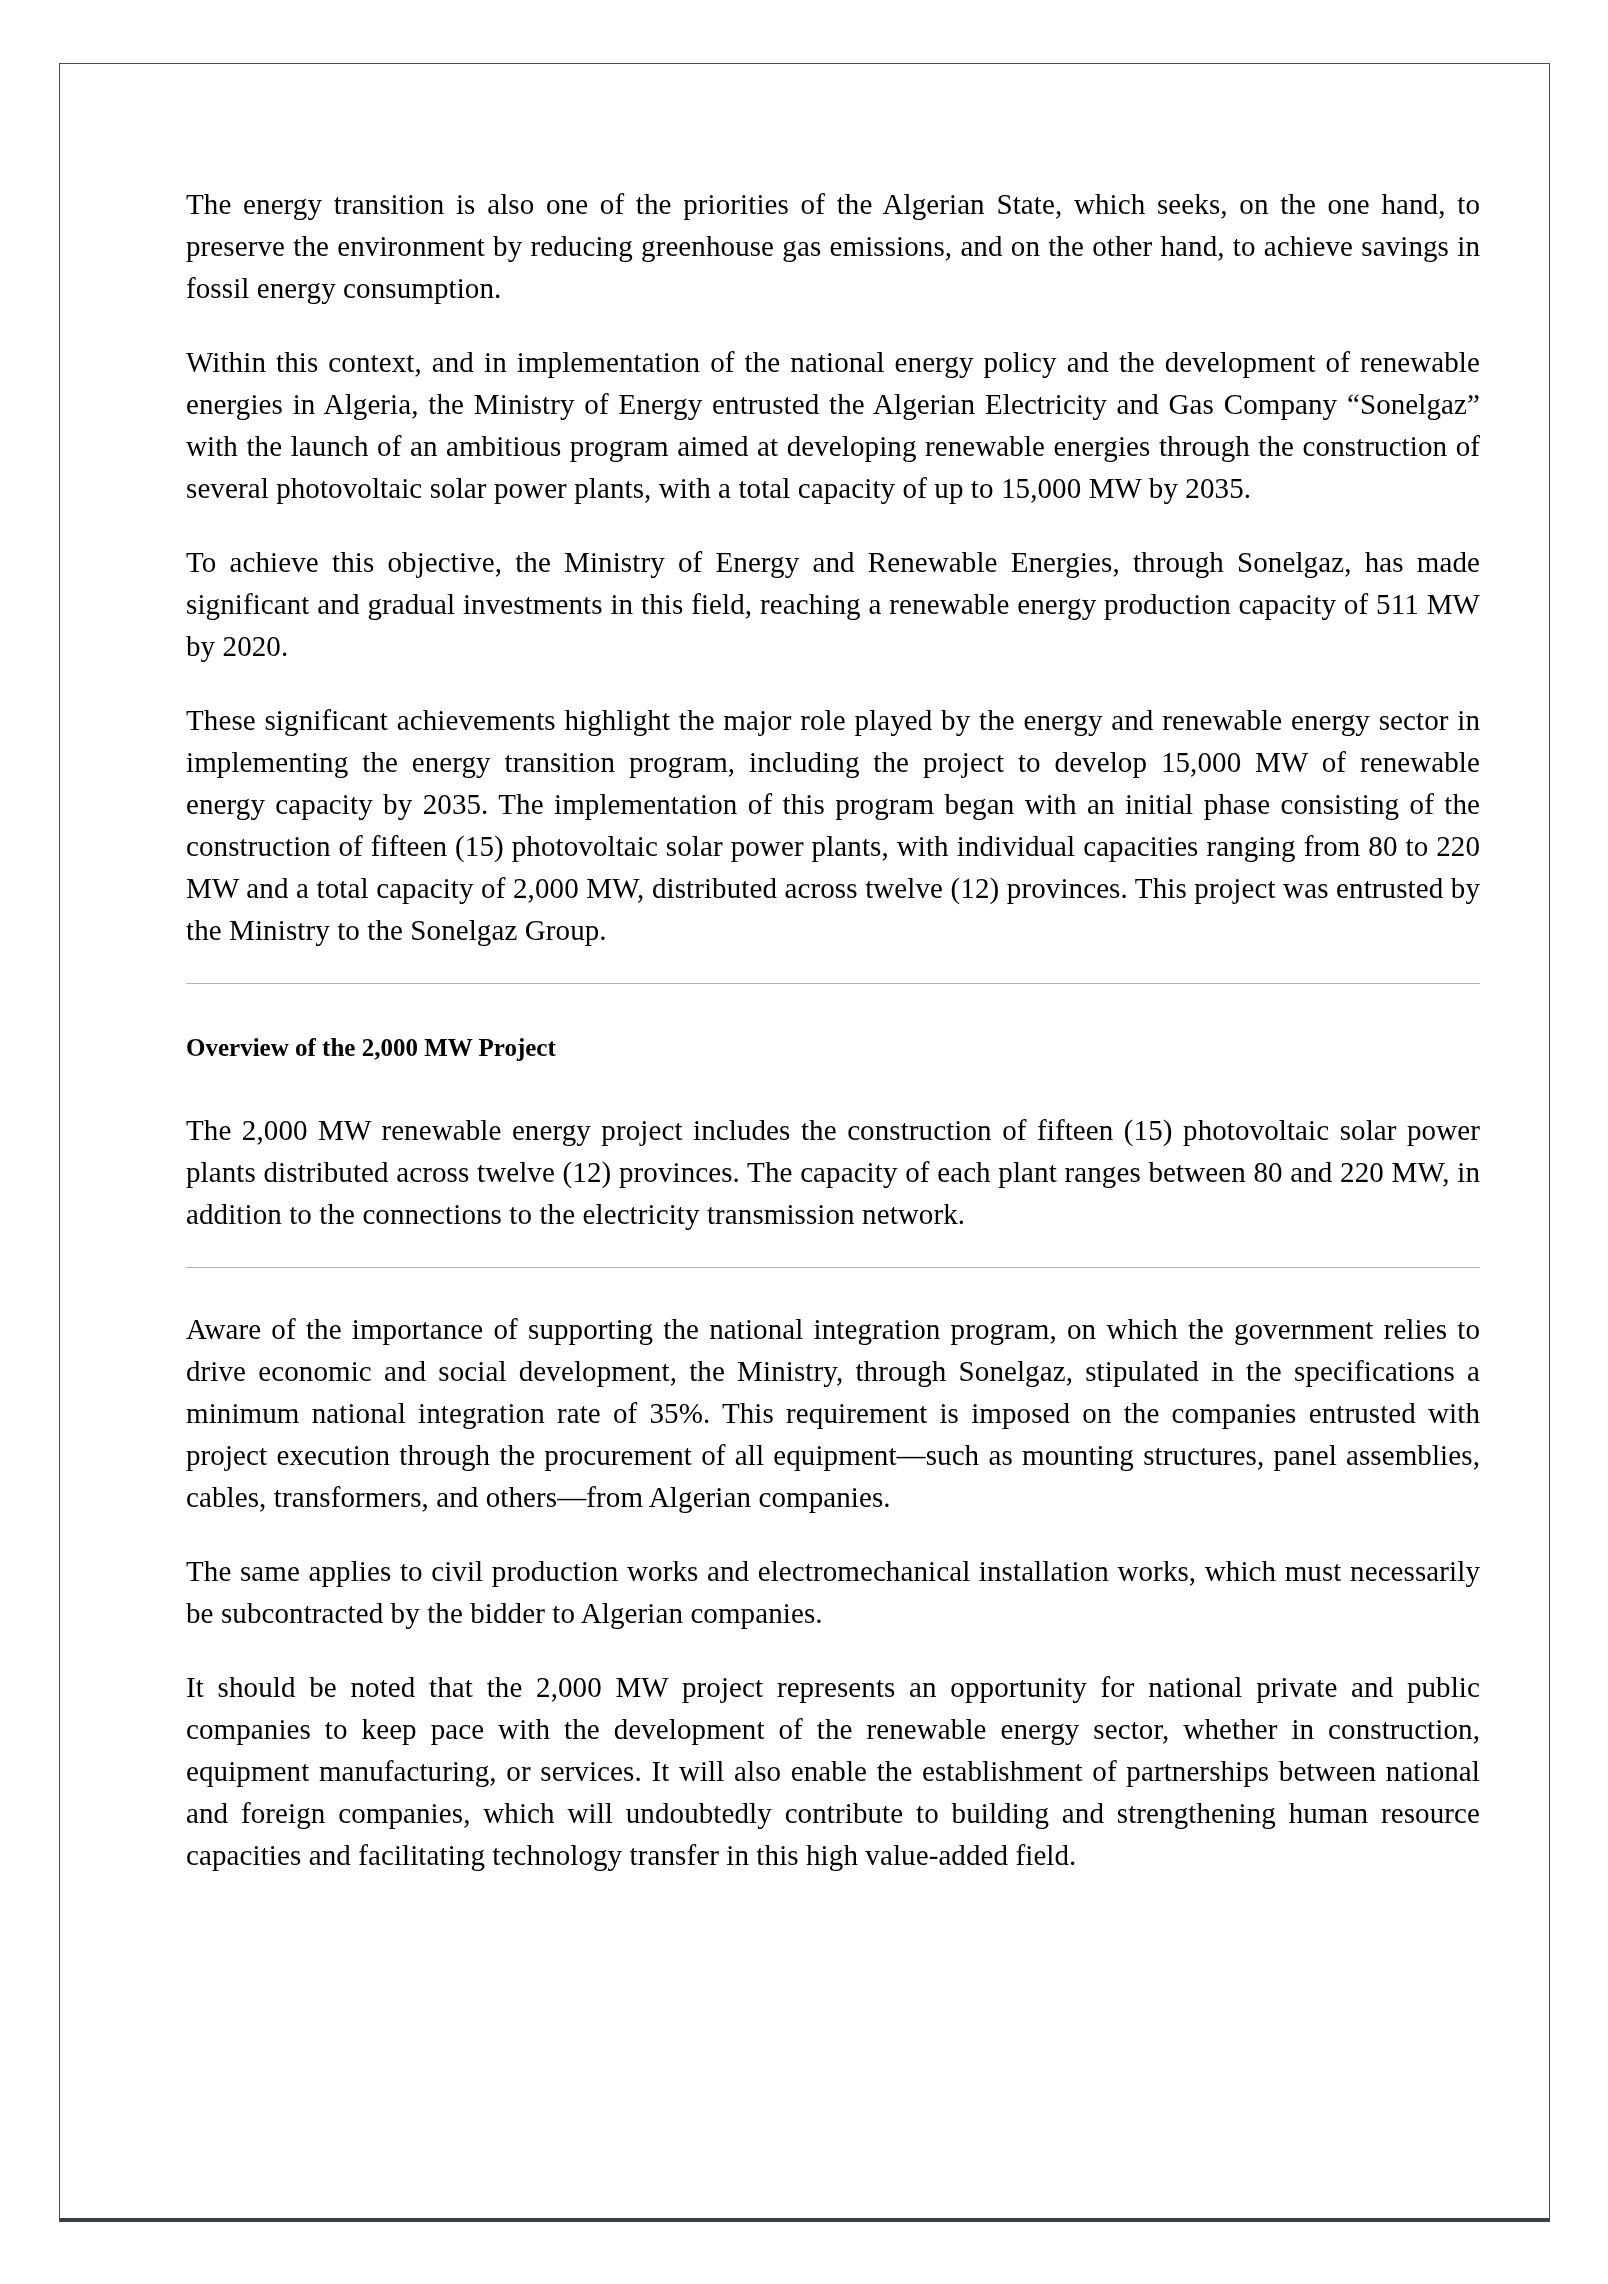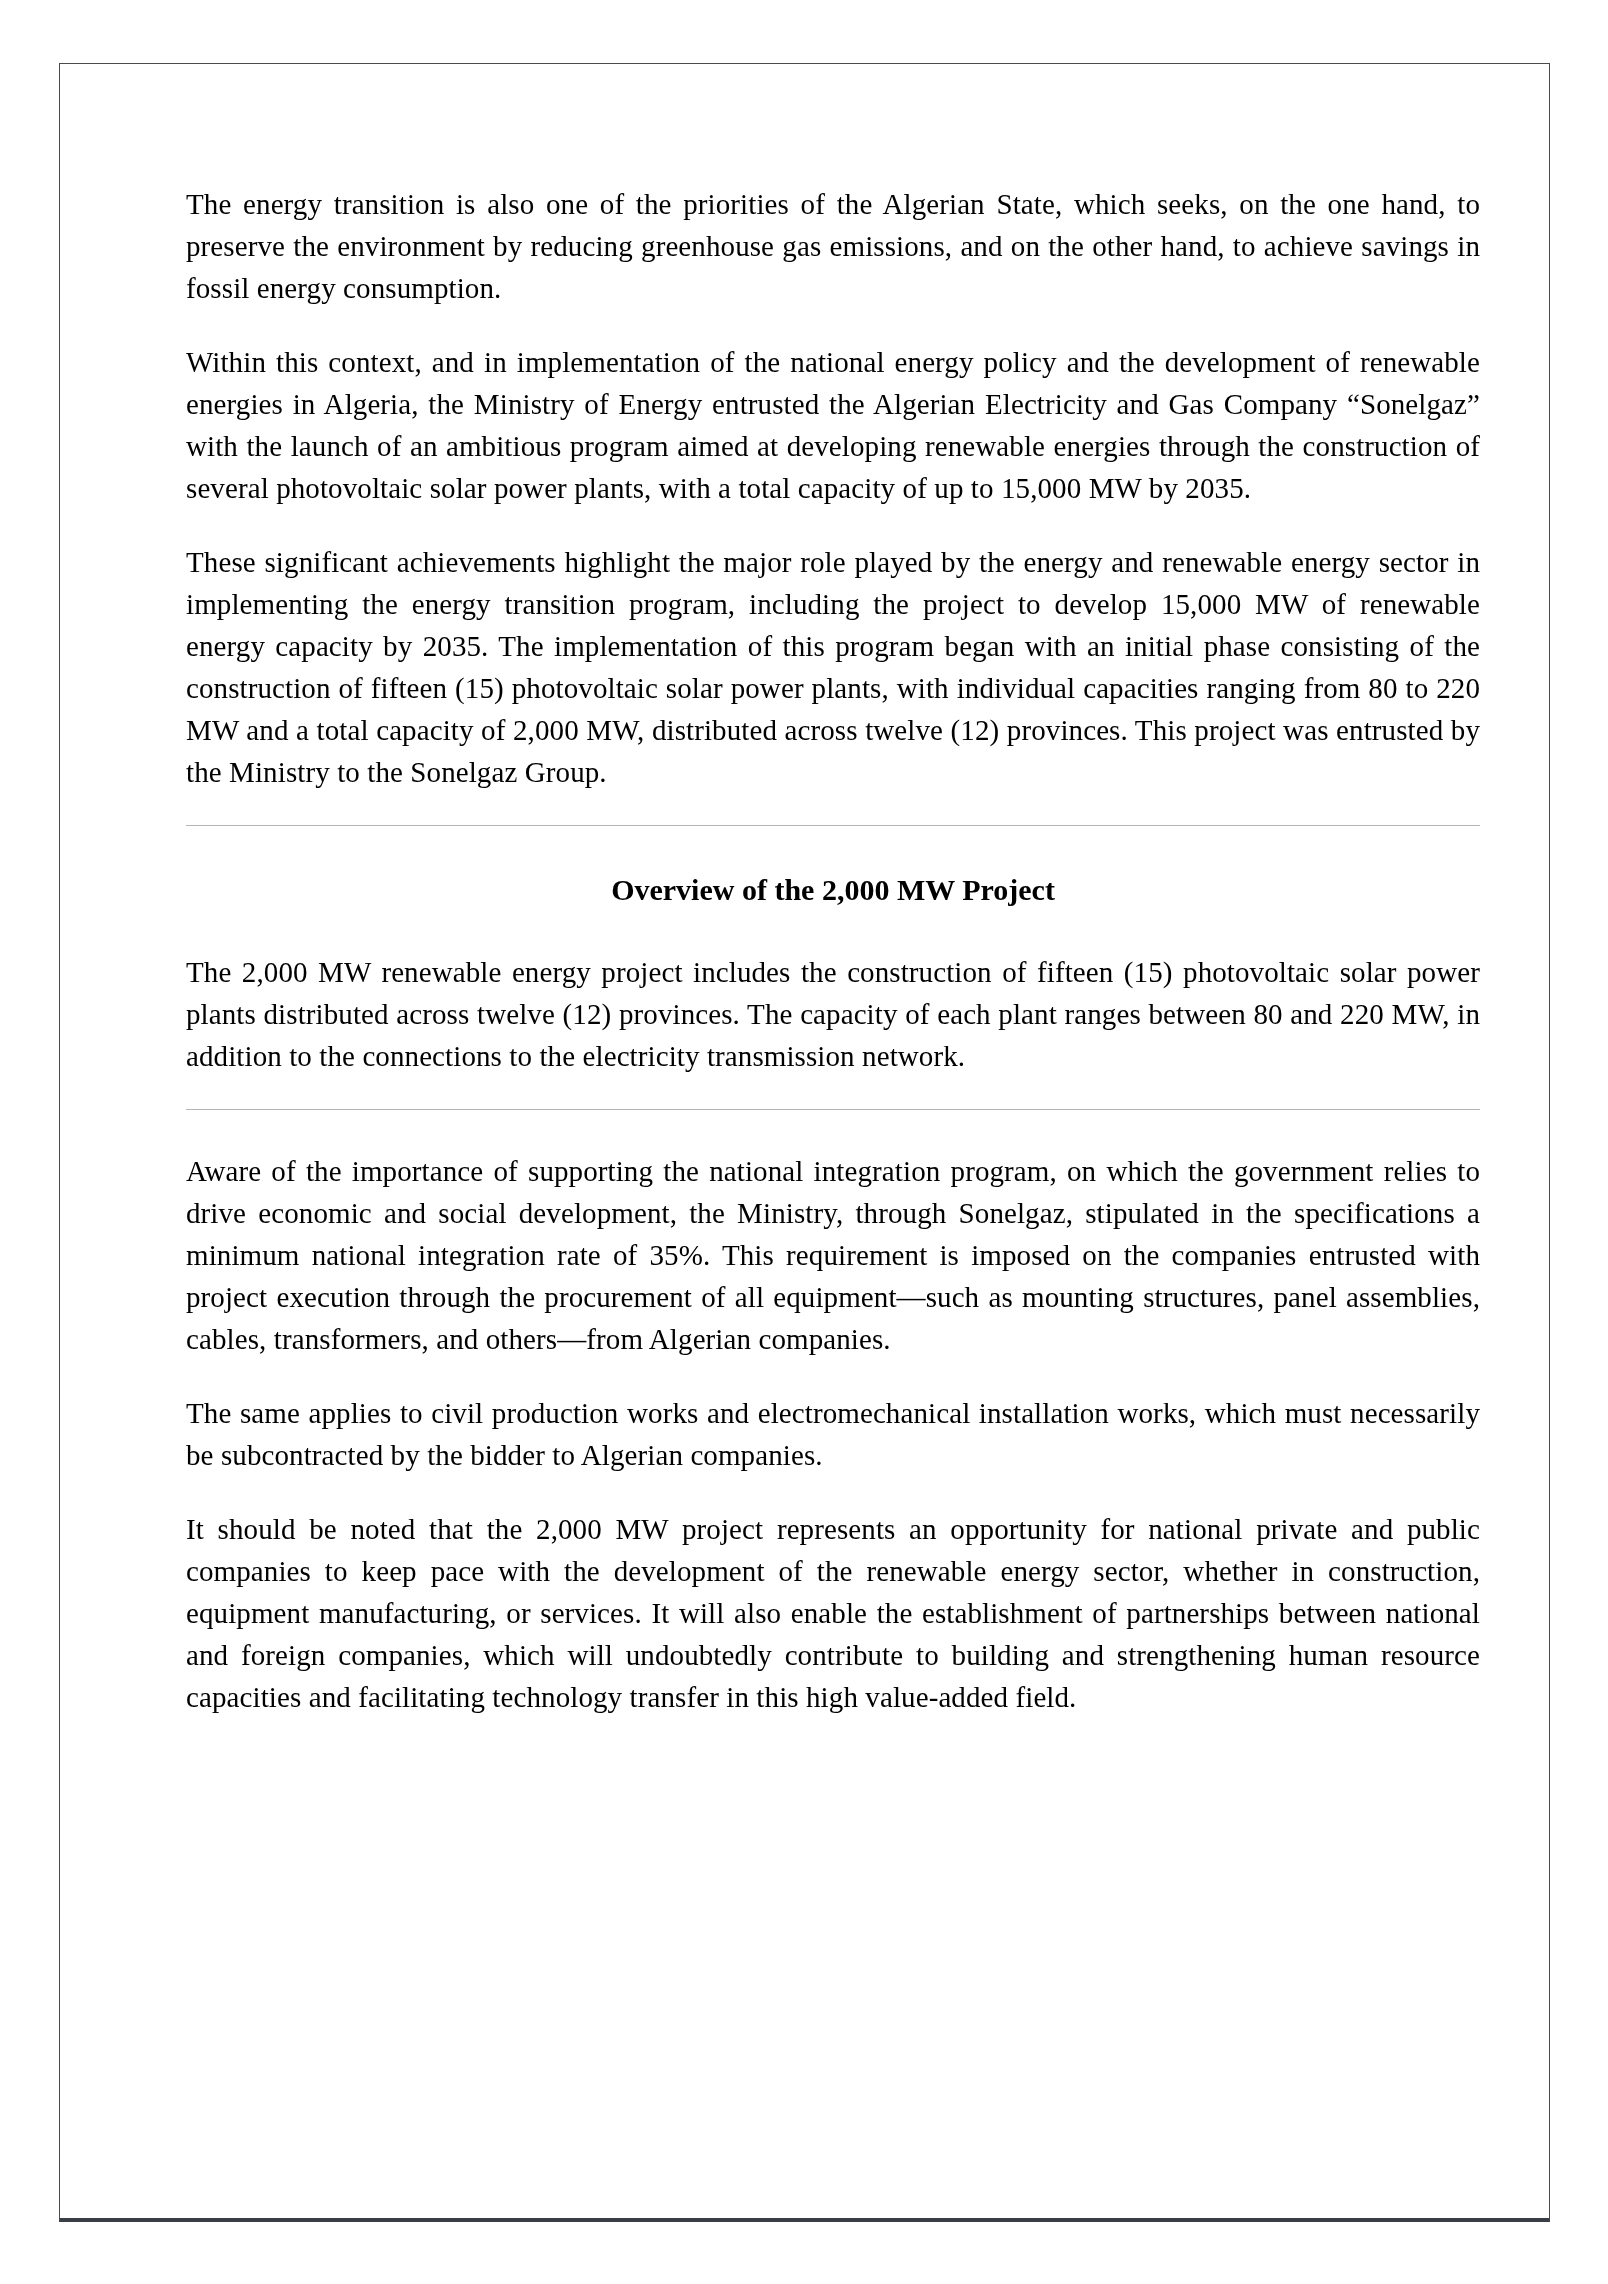--- a/index.html
+++ b/index.html
@@ -35,35 +35,36 @@
     text-align: justify;
     letter-spacing: 0.1px;
   }
   .section-divider {
     border: none;
     border-top: 1.8px solid #b5b5b5;
     margin: 20px 0 40px 0;
     height: 0;
   }
   .section-heading {
-    font-size: 30px;
+    font-size: 25px;
     line-height: 48px;
     font-weight: bold;
     margin: 0 0 37px 0;
-    text-align: center;
+    text-align: left;
   }
 </style>
 </head>
 <body>
 
 <div class="canvas">
   <div class="page">
 
     <p class="para">The energy transition is also one of the priorities of the Algerian State, which seeks, on the one hand, to preserve the environment by reducing greenhouse gas emissions, and on the other hand, to achieve savings in fossil energy consumption.</p>
     <p class="para">Within this context, and in implementation of the national energy policy and the development of renewable energies in Algeria, the Ministry of Energy entrusted the Algerian Electricity and Gas Company “Sonelgaz” with the launch of an ambitious program aimed at developing renewable energies through the construction of several photovoltaic solar power plants, with a total capacity of up to 15,000 MW by 2035.</p>
+    <p class="para">To achieve this objective, the Ministry of Energy and Renewable Energies, through Sonelgaz, has made significant and gradual investments in this field, reaching a renewable energy production capacity of 511 MW by 2020.</p>
     <p class="para">These significant achievements highlight the major role played by the energy and renewable energy sector in implementing the energy transition program, including the project to develop 15,000 MW of renewable energy capacity by 2035. The implementation of this program began with an initial phase consisting of the construction of fifteen (15) photovoltaic solar power plants, with individual capacities ranging from 80 to 220 MW and a total capacity of 2,000 MW, distributed across twelve (12) provinces. This project was entrusted by the Ministry to the Sonelgaz Group.</p>
 
     <hr class="section-divider">
 
     <h2 class="section-heading">Overview of the 2,000 MW Project</h2>
     <p class="para">The 2,000 MW renewable energy project includes the construction of fifteen (15) photovoltaic solar power plants distributed across twelve (12) provinces. The capacity of each plant ranges between 80 and 220 MW, in addition to the connections to the electricity transmission network.</p>
 
     <hr class="section-divider">
 
     <p class="para">Aware of the importance of supporting the national integration program, on which the government relies to drive economic and social development, the Ministry, through Sonelgaz, stipulated in the specifications a minimum national integration rate of 35%. This requirement is imposed on the companies entrusted with project execution through the procurement of all equipment—such as mounting structures, panel assemblies, cables, transformers, and others—from Algerian companies.</p>

